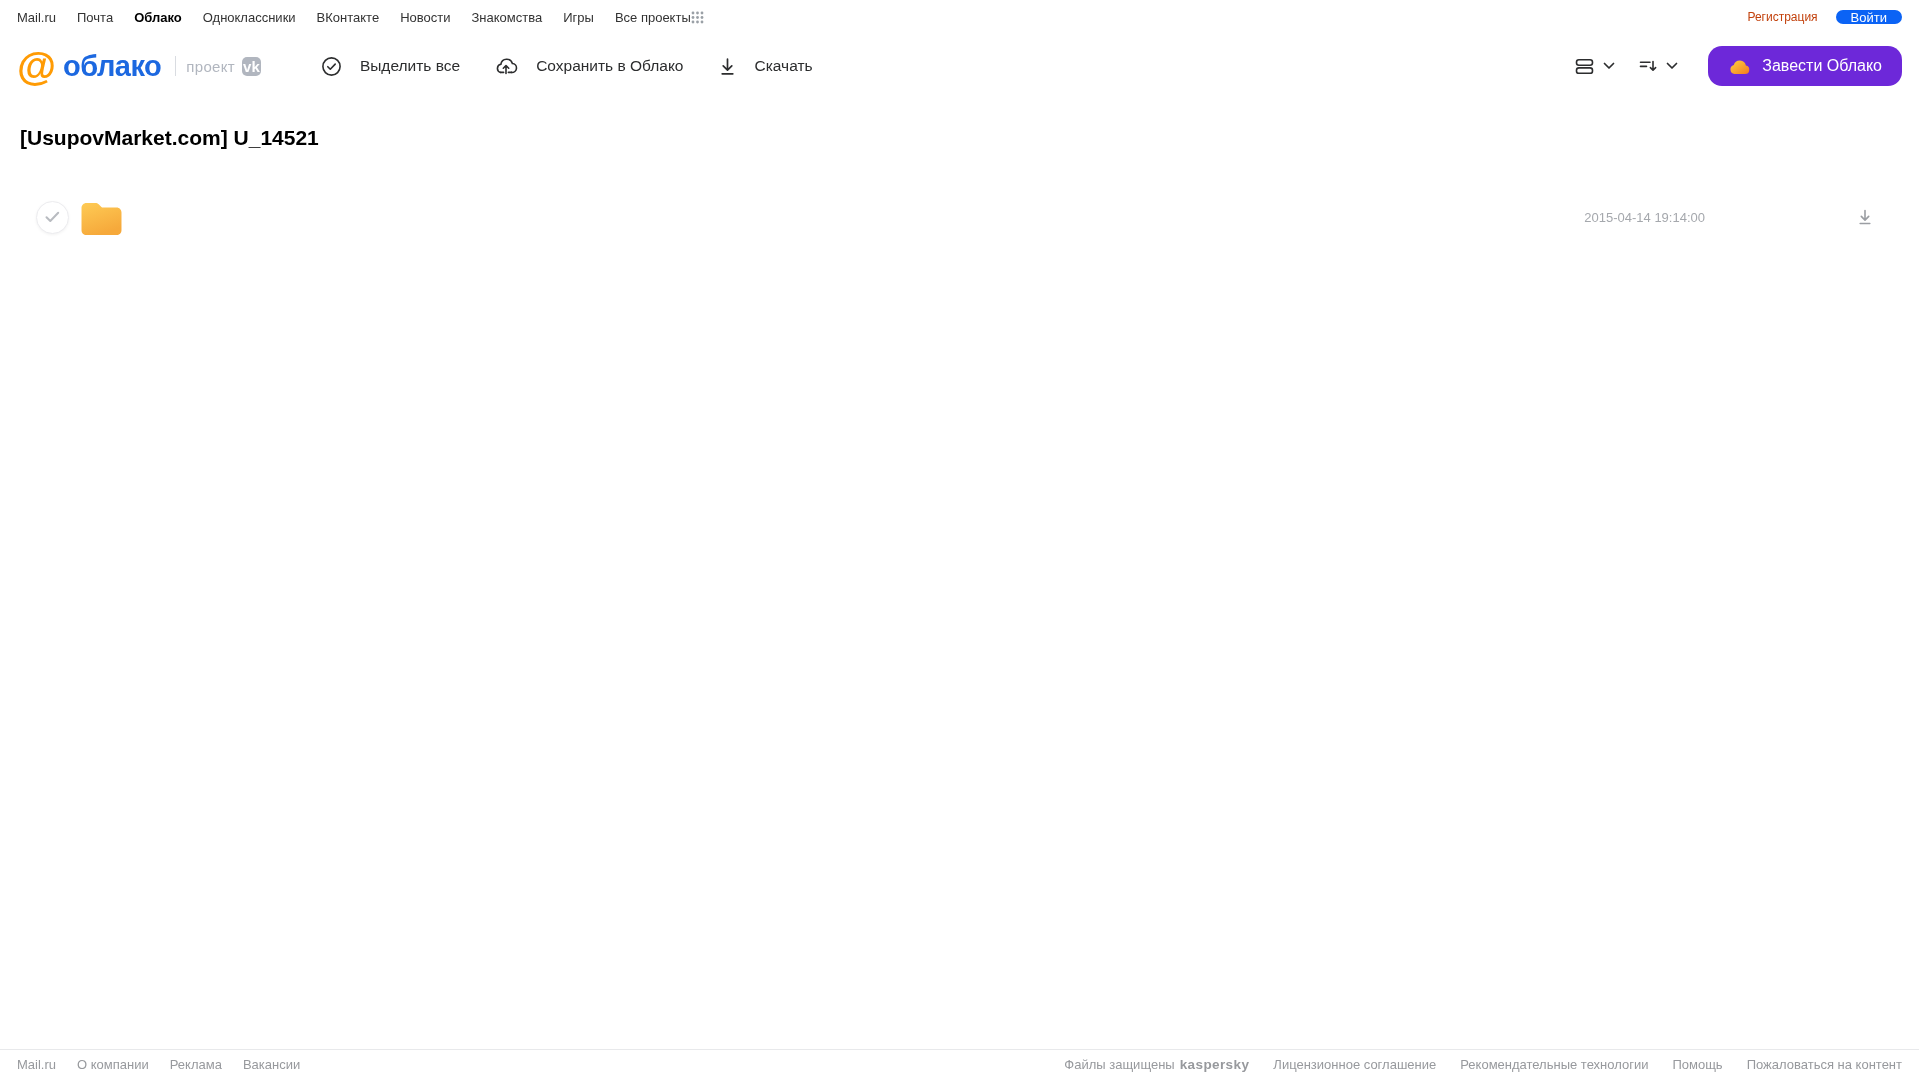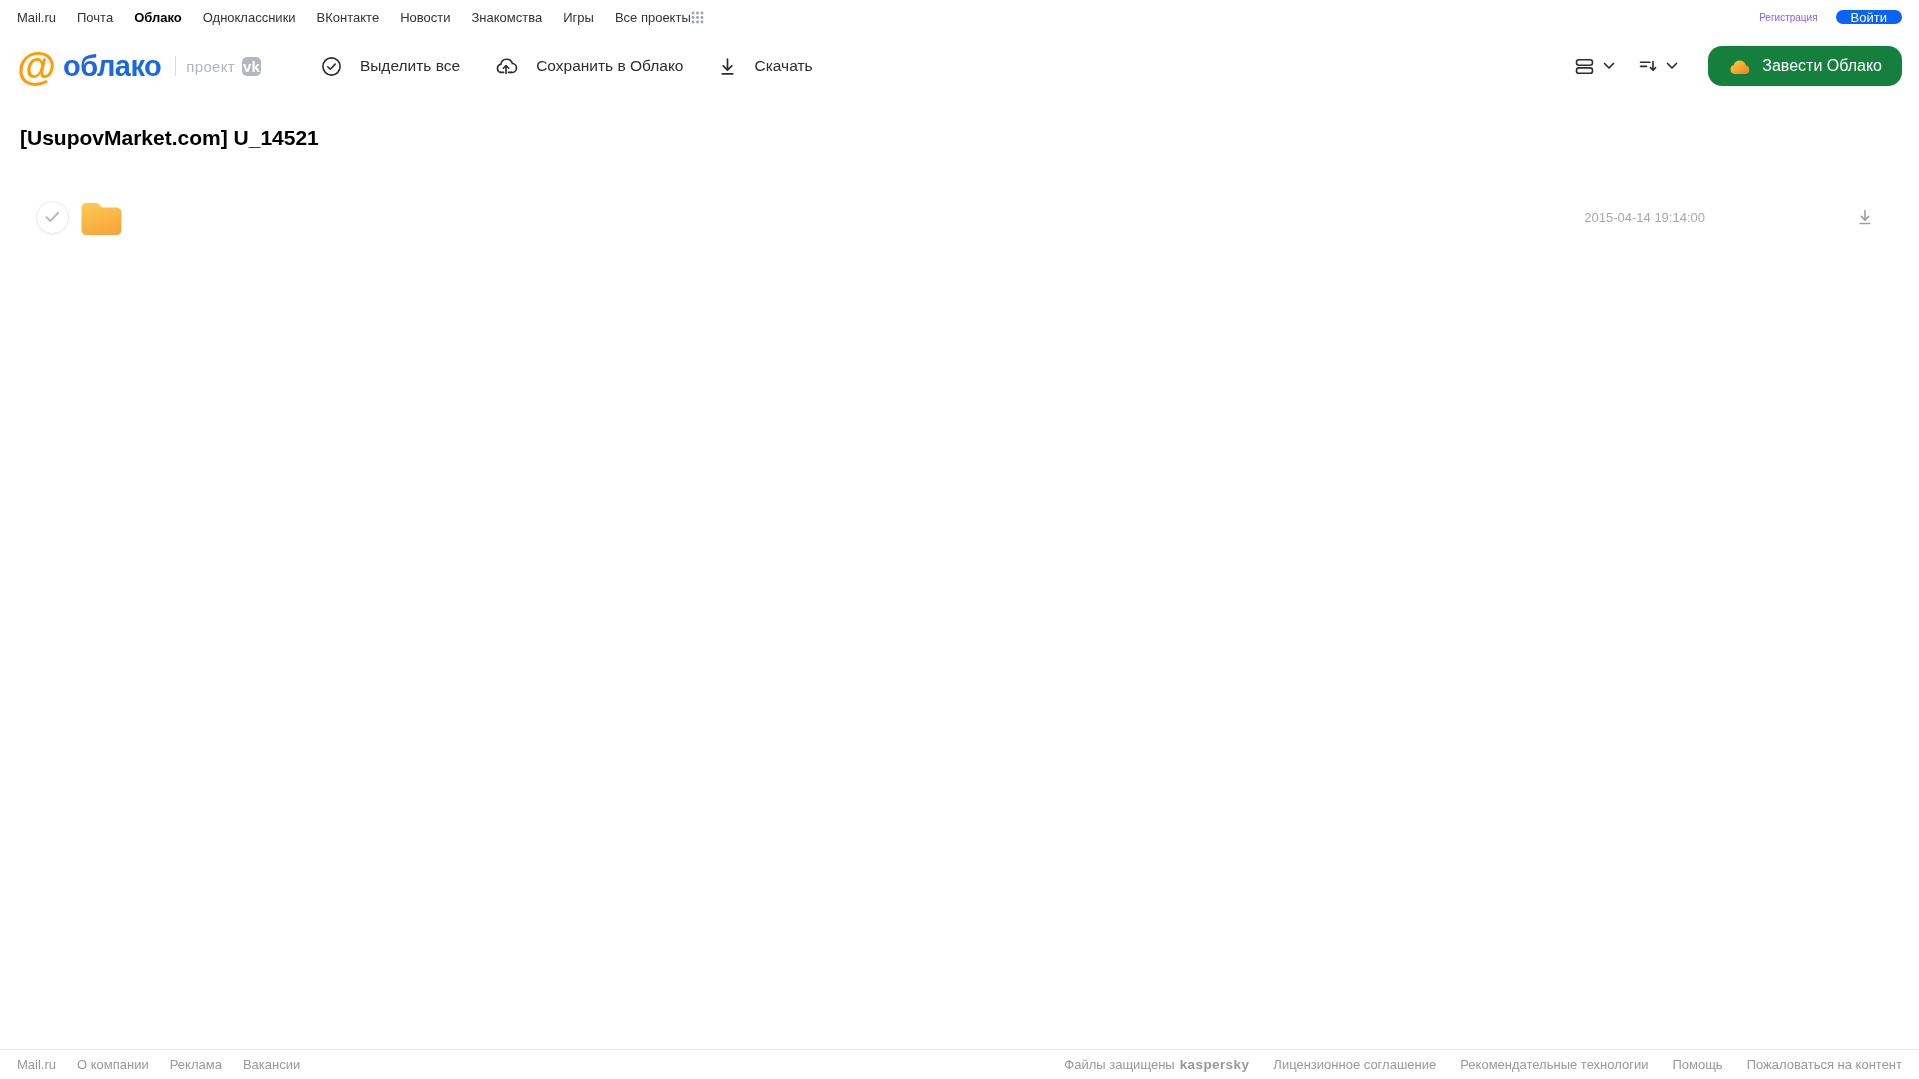--- a/index.html
+++ b/index.html
@@ -17,21 +17,21 @@
   .topnav {
     display: flex; align-items: center;
     height: 34px; padding: 0 17px;
     font-size: 13px; color: #333;
     gap: 21px;
   }
   .tn-link { color: #333; }
   .tn-link.active { font-weight: bold; color: #000; }
   .tn-projects { display: flex; align-items: center; gap: 0; cursor: pointer; }
   .tn-right { margin-left: auto; display: flex; align-items: center; gap: 18px; }
-  .reg-link { color: #8b5cf6; font-size: 10px; }
+  .reg-link { color: #c2410c; font-size: 12px; }
   .login-btn {
     background: #0b63f5; color: #fff; border: none;
     border-radius: 14px; height: 14px; padding: 0 15px;
     font-size: 13px; font-family: inherit; cursor: pointer;
   }
 
   
   .header { display: flex; align-items: center; height: 64px; padding: 0 17px; }
   .logo { display: flex; align-items: center; cursor: pointer; }
   .at-glyph {
@@ -51,21 +51,21 @@
   .action {
     display: flex; align-items: center; gap: 18px;
     font-size: 15.5px; color: #2c2d2e; cursor: pointer; background: none; border: none;
     font-family: inherit;
   }
   .header-right { margin-left: auto; display: flex; align-items: center; gap: 22px; }
   .icon-group { display: flex; align-items: center; gap: 7px; cursor: pointer; }
   .get-cloud-btn {
     margin-left: 8px;
     display: flex; align-items: center; gap: 10px;
-    background: #15803d; color: #fff; border: none; border-radius: 14px;
+    background: #6d28d9; color: #fff; border: none; border-radius: 14px;
     height: 40px; padding: 0 20px; font-size: 16px; font-family: inherit; cursor: pointer;
   }
 
   
   .main { padding: 0 20px; }
   .page-title { font-size: 21px; font-weight: 600; color: #000; margin-top: 28px; }
   .file-row { display: flex; align-items: center; margin-top: 42px; height: 50px; }
   .checkbox {
     width: 33px; height: 33px; border-radius: 50%;
     background: #fff; border: 1px solid #ececef;

